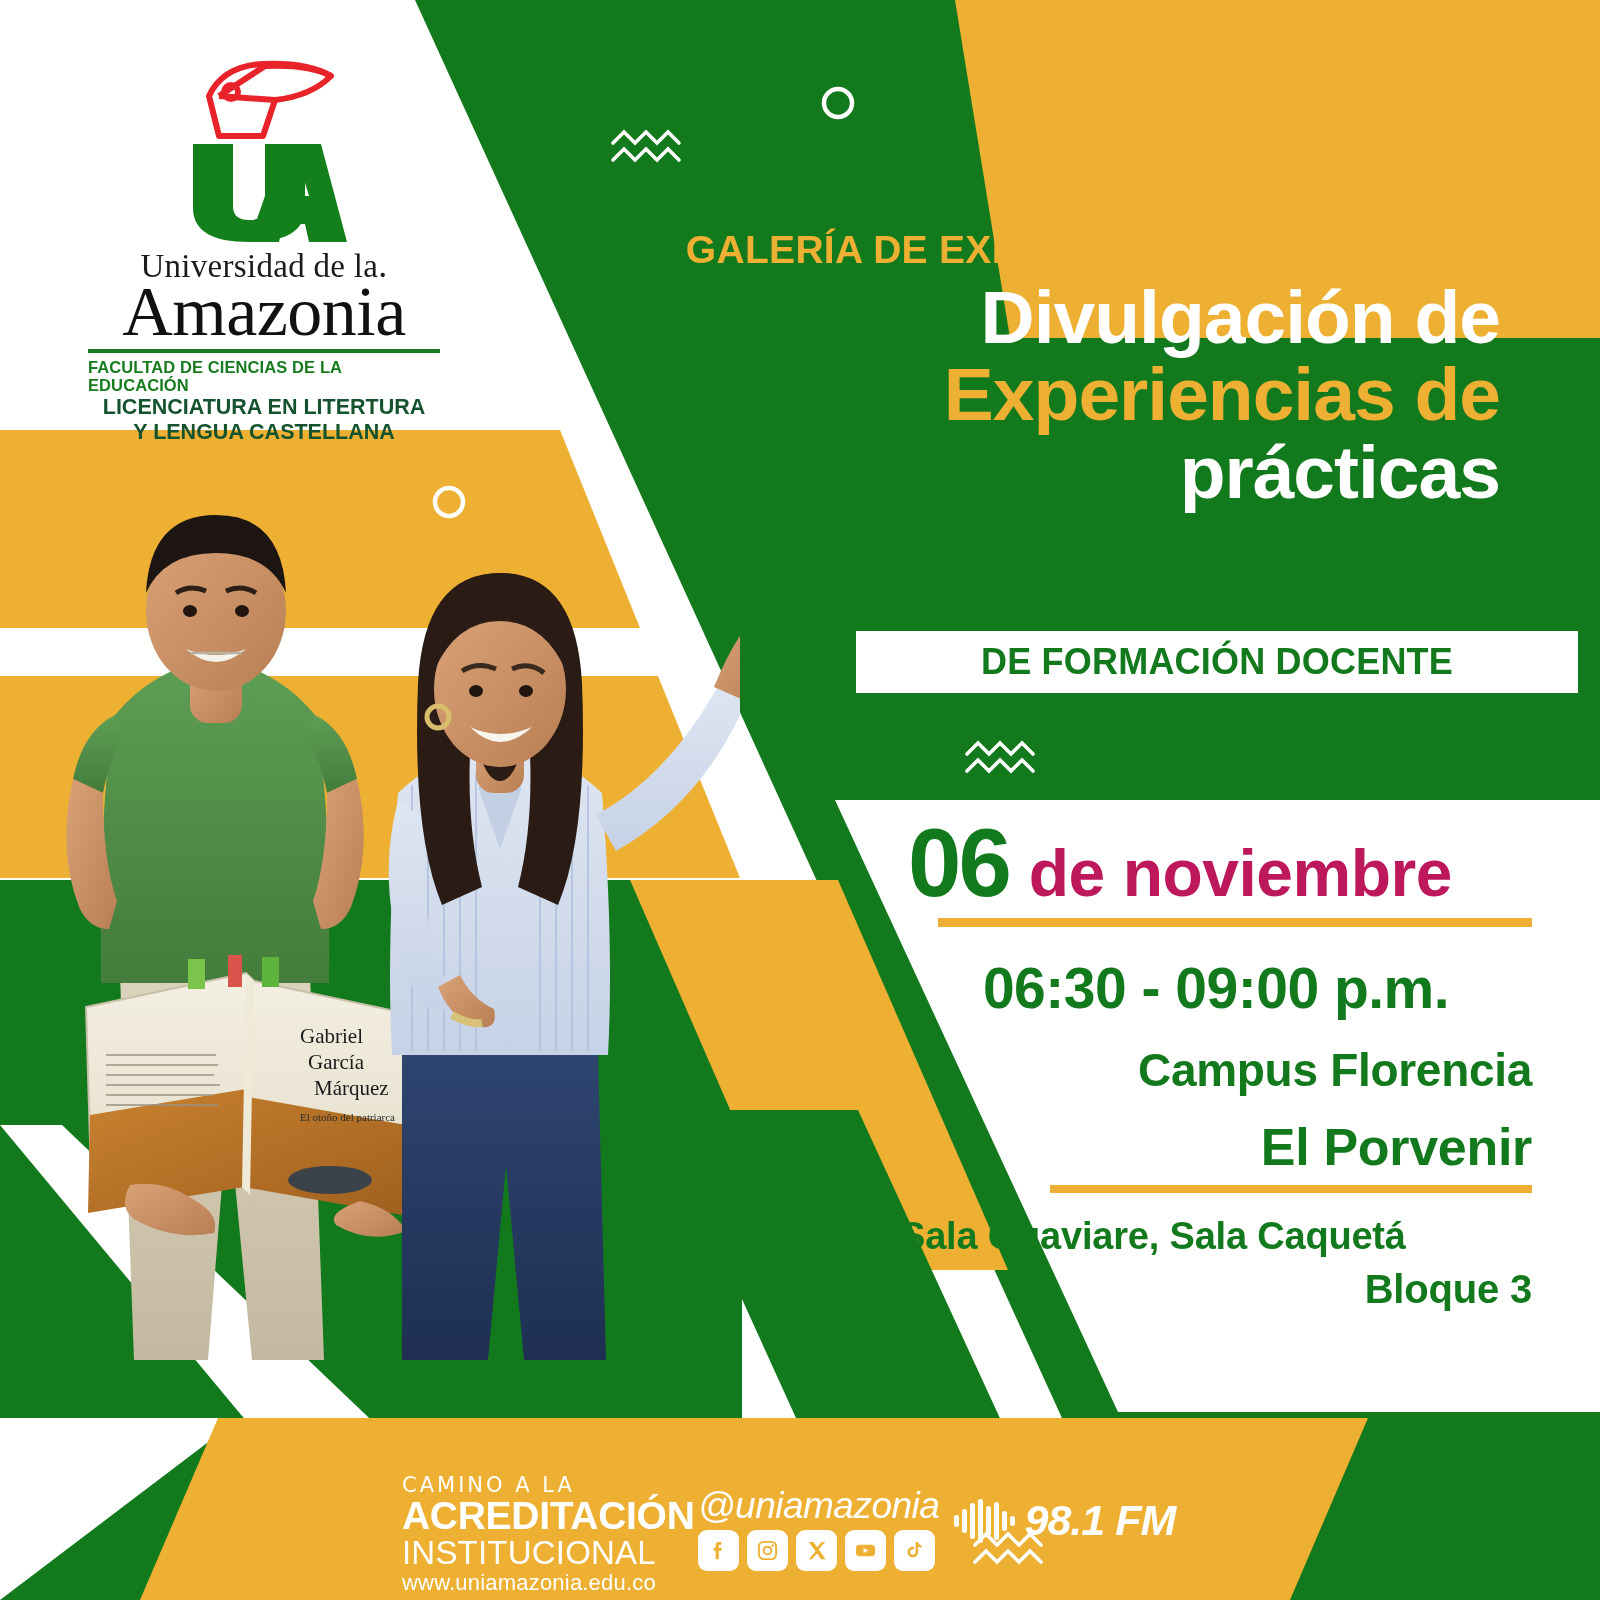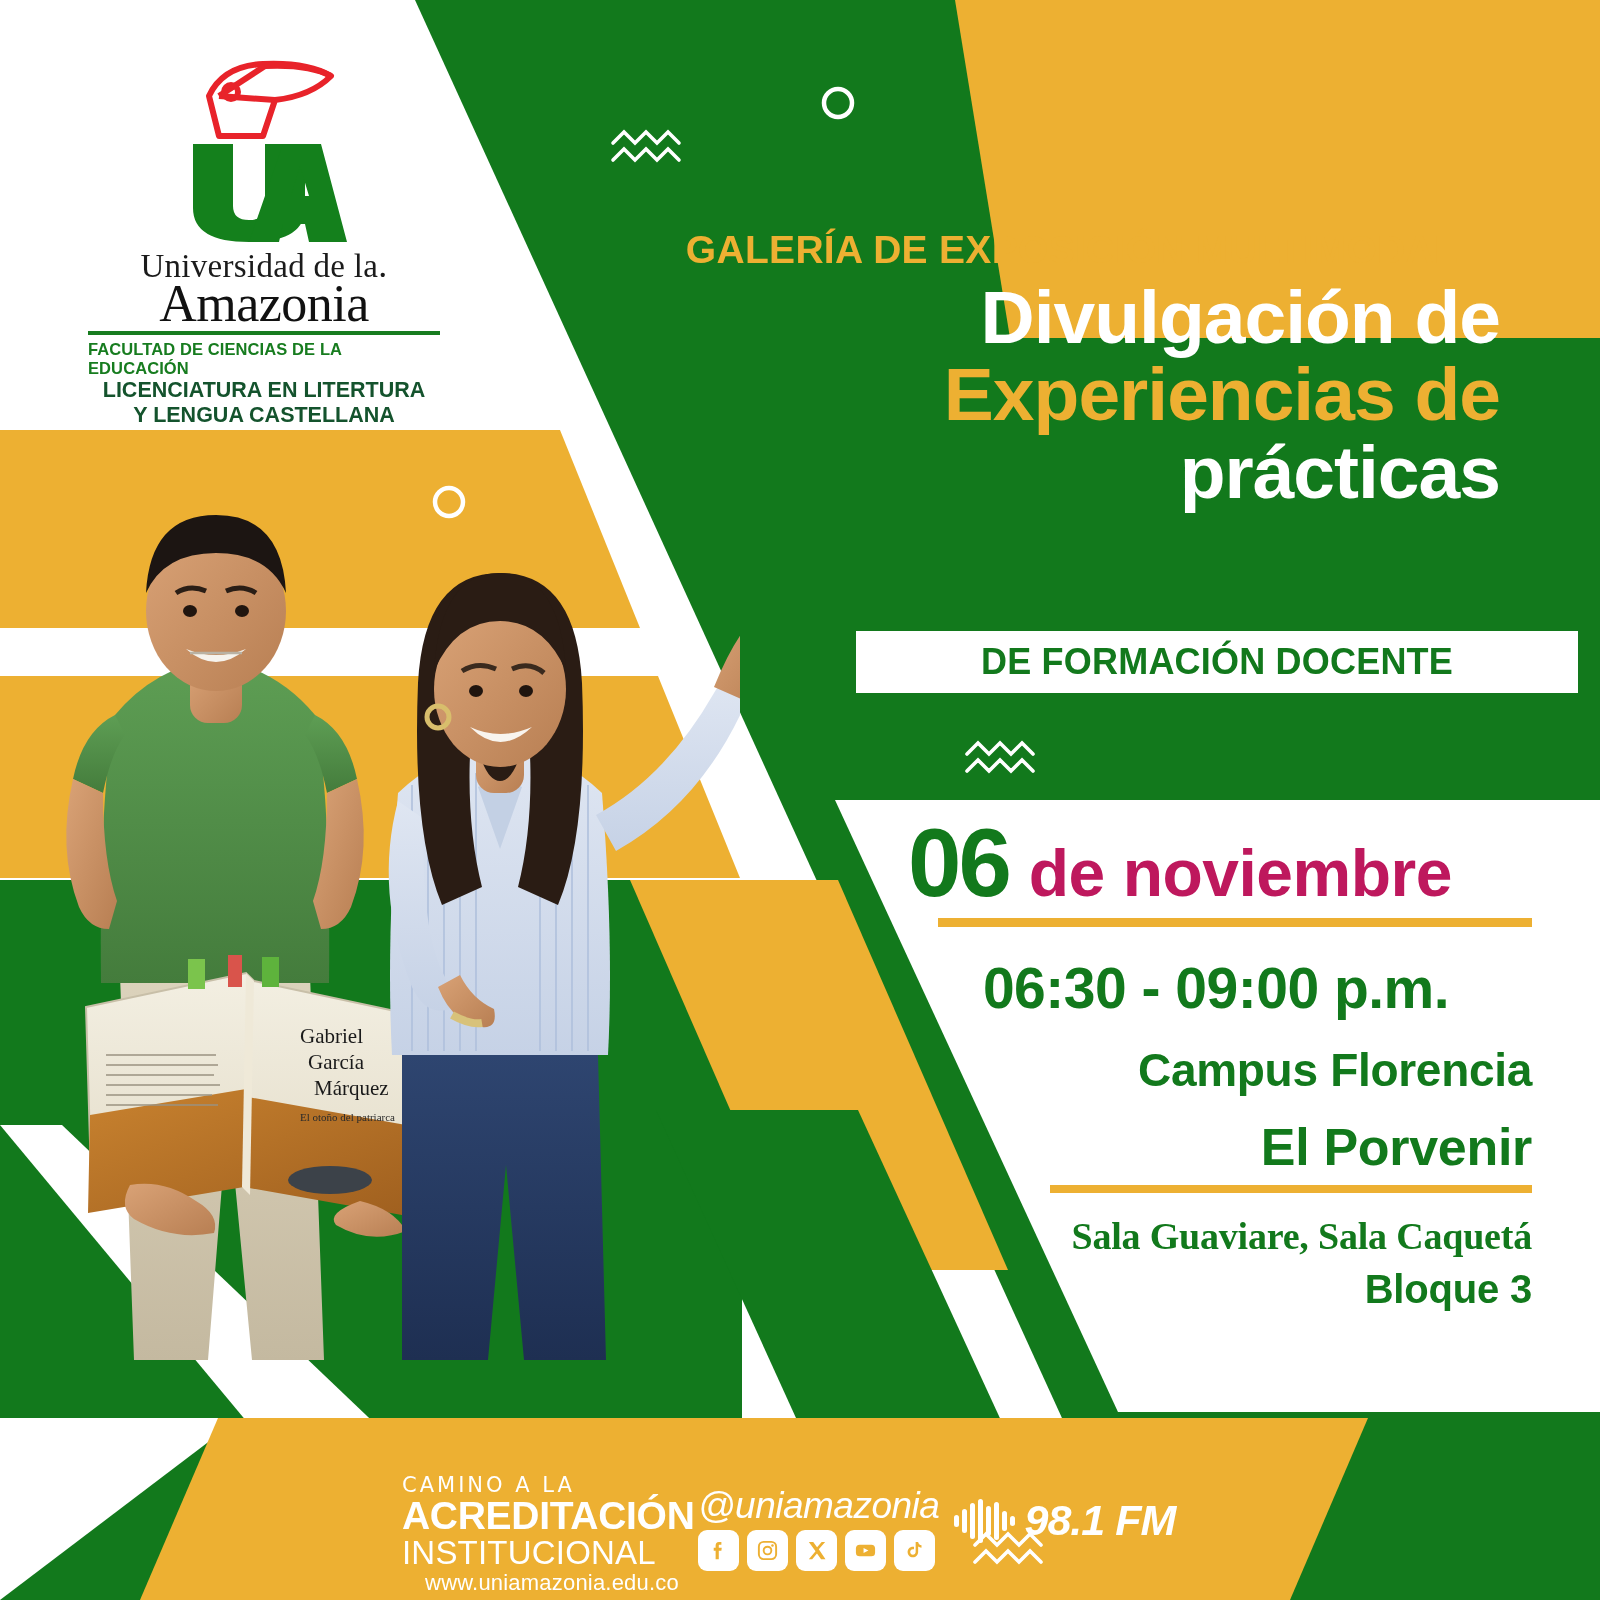--- a/index.html
+++ b/index.html
@@ -18,21 +18,21 @@
   .toucan { width:170px; height:88px; margin:0 auto; display:block; }
   .ua-mark { width:170px; height:110px; margin:-4px auto 0; display:block; }
   .uni-line1 {
     font-family:"Liberation Serif", serif;
     font-size:33px; color:#1b1b1b; text-align:center; letter-spacing:0.3px;
     line-height:1; margin-top:4px; position:relative;
   }
   .uni-line1 .dot { font-size:36px; line-height:0; }
   .uni-line2 {
     font-family:"Liberation Serif", serif;
-    font-size:52px; color:#111; text-align:center; line-height:0.95;
+    font-size:70px; color:#111; text-align:center; line-height:0.95;
     letter-spacing:-0.5px; margin-top:-4px;
   }
   .green-rule { height:4px; background:#177C1F; margin:3px 0 5px 0; }
   .fac {
     font-size:16.5px; font-weight:bold; color:#177C1F; text-align:left;
     letter-spacing:0.1px; line-height:1.15;
   }
   .prog {
     font-size:21.5px; font-weight:bold; color:#14532d; text-align:center;
     letter-spacing:0px; line-height:1.08; margin-top:1px;
@@ -82,37 +82,37 @@
     font-size:57px; font-weight:bold; color:#12791C; text-align:center;
     margin-top:28px; letter-spacing:-0.5px;
   }
   .campus {
     font-size:46px; font-weight:bold; color:#12791C; text-align:right;
     margin-top:25px; letter-spacing:-0.3px; line-height:1.06;
   }
   .campus2 { font-size:52px; }
   .gold-rule2 { height:8px; background:#EDB032; margin:10px 0 0 150px; }
   .sala {
-    font-size:38px; font-weight:bold; color:#12791C; text-align:right;
-    margin-top:22px; letter-spacing:-0.2px; line-height:1.15;font-family:Liberation Serif, serif;
+    font-size:38px; font-weight:bold; color:#12791C; text-align:left;
+    margin-top:22px; letter-spacing:-0.2px; line-height:1.15;
   }
   .bloque {
     font-size:40px; font-weight:bold; color:#12791C; text-align:right;
     margin-top:8px; letter-spacing:-0.2px;
   }
 
   
   .accr { position:absolute; left:402px; top:1475px; width:300px; color:#fff; }
   .accr .l1 {
     font-size:21px; letter-spacing:3px; line-height:1;
     font-family:"DejaVu Sans", sans-serif;
   }
   .accr .l2 { font-size:39px; font-weight:bold; line-height:1.02; letter-spacing:-0.3px; }
   .accr .l3 { font-size:33px; line-height:1.02; letter-spacing:0.2px; }
-  .accr .l4 { font-size:22px; line-height:1.2; letter-spacing:0.2px; margin-top:1px;text-align:center; }
+  .accr .l4 { font-size:22px; line-height:1.2; letter-spacing:0.2px; margin-top:1px; }
 
   .handle { position:absolute; left:698px; top:1487px; color:#fff; }
   .handle .name {
     font-size:37px; font-style:italic; letter-spacing:-0.5px; line-height:1;
   }
   .social { display:flex; gap:8px; margin-top:6px; }
   .sbtn {
     width:41px; height:41px; border-radius:9px; background:#ffffff;
     display:flex; align-items:center; justify-content:center;
   }

